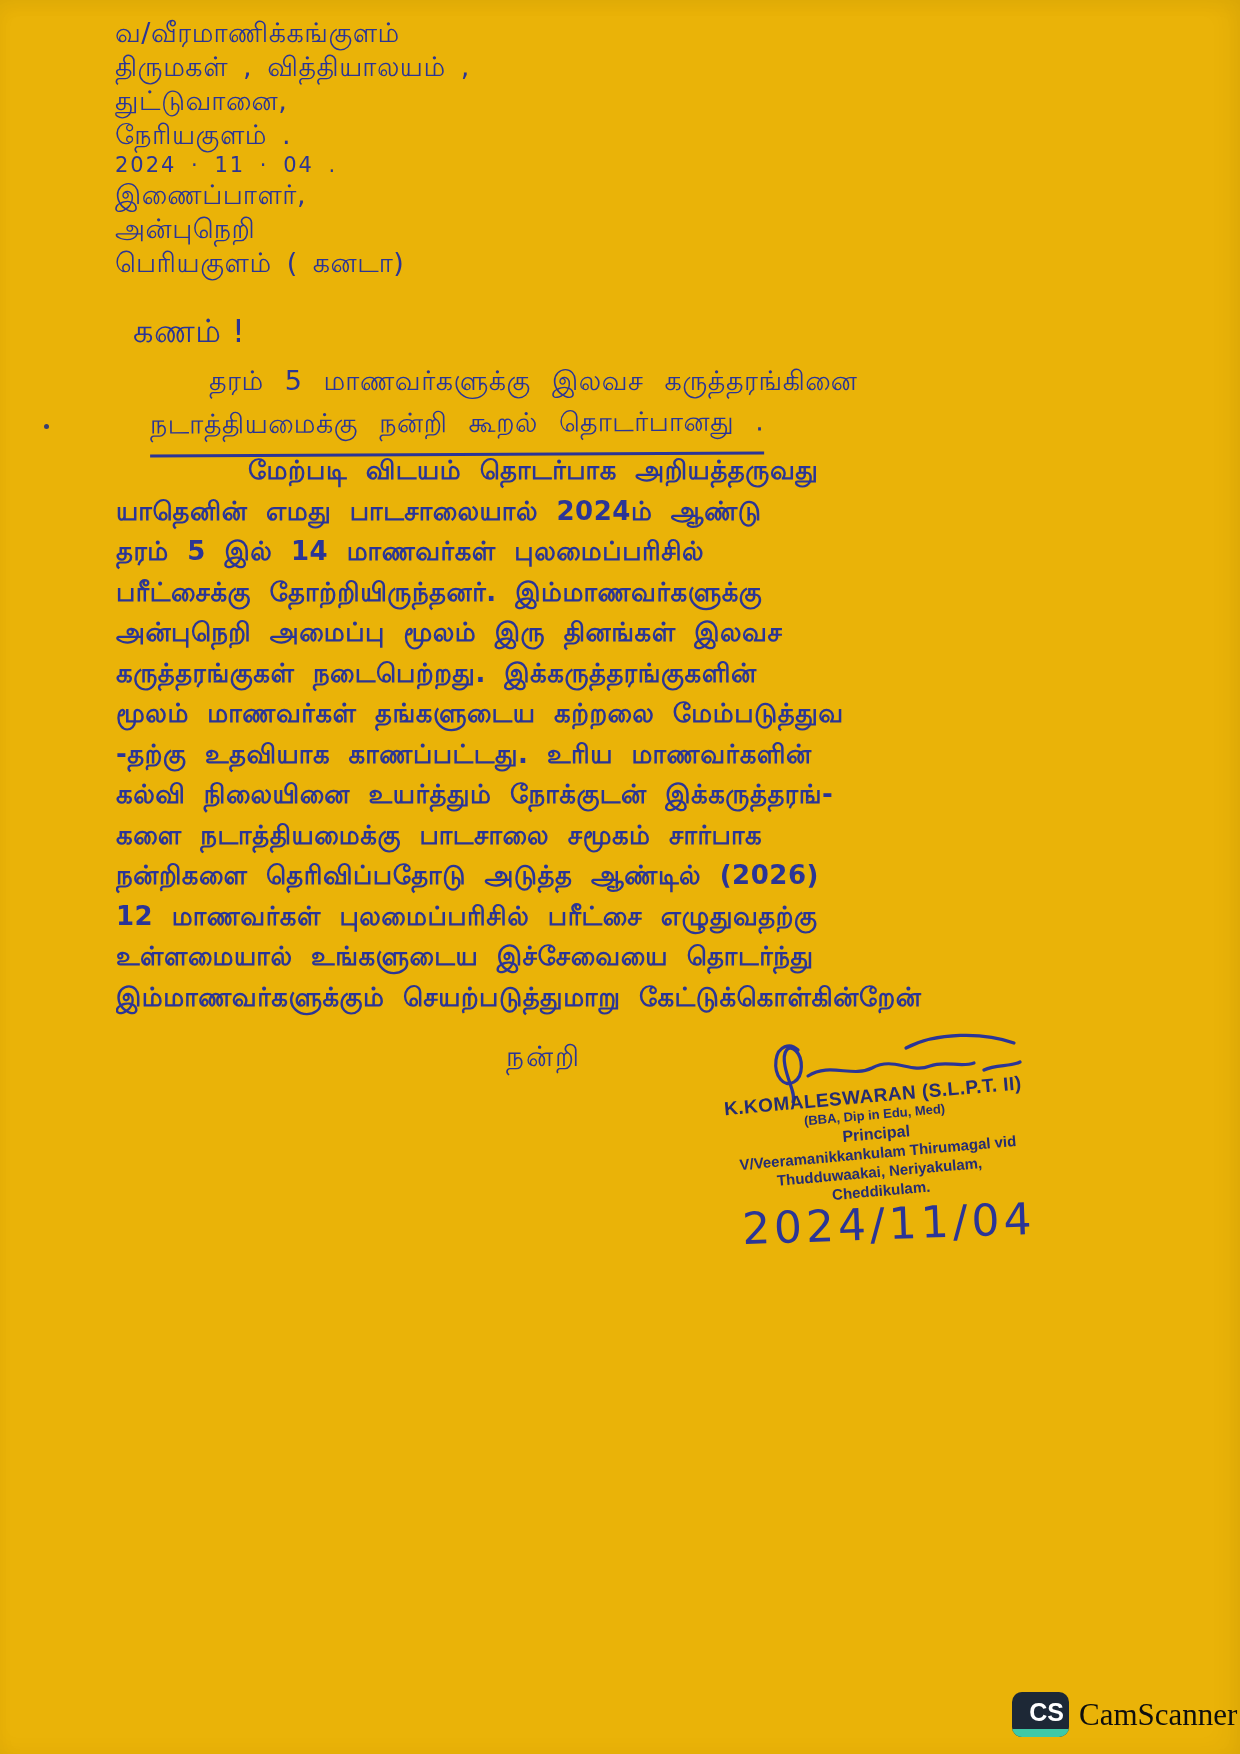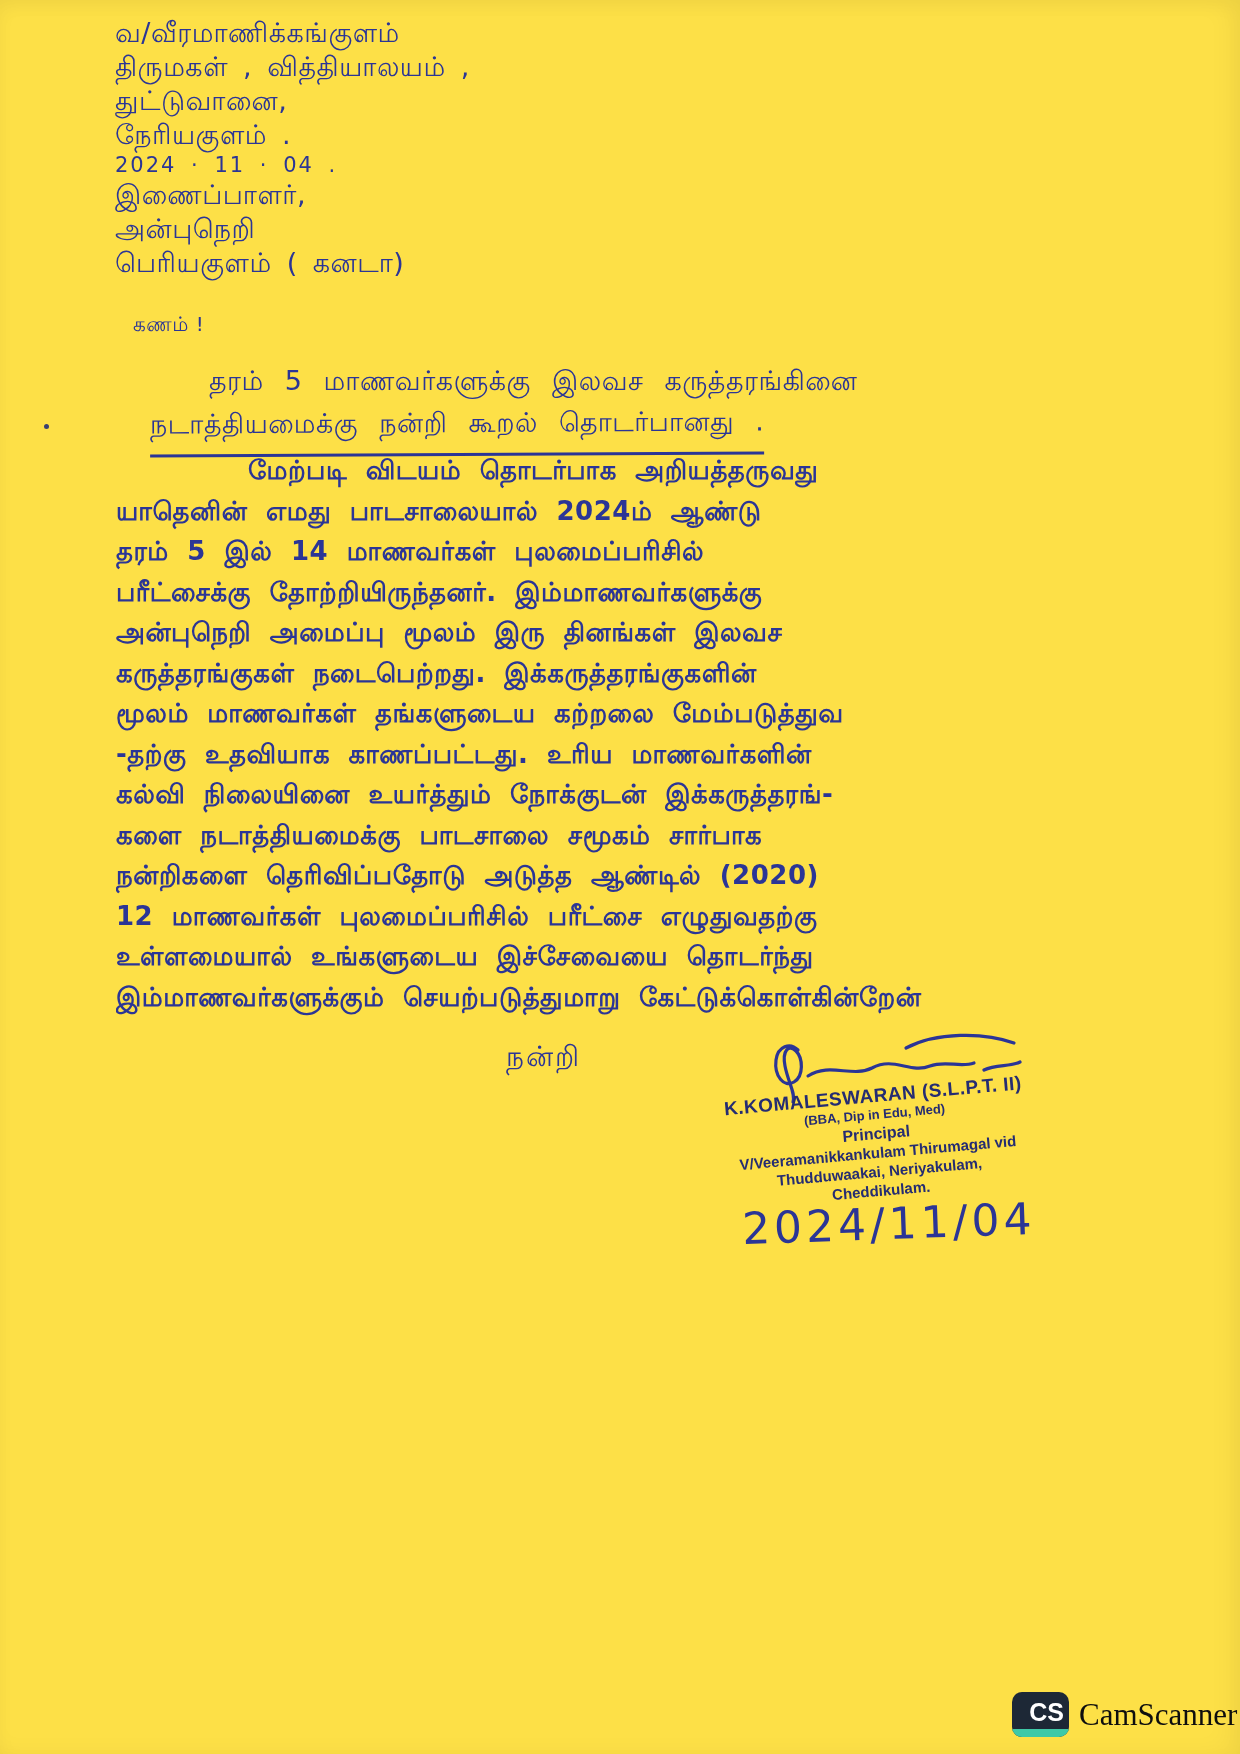--- a/index.html
+++ b/index.html
@@ -6,21 +6,21 @@
     margin: 0;
     padding: 0;
     background: #e9e9e9;
     font-family: "DejaVu Sans", sans-serif;
   }
   .page {
     position: relative;
     width: 1240px;
     height: 1754px;
     margin: 0 auto;
-    background: #fde047;
+    background: #eab308;
     overflow: hidden;
     box-shadow: inset -10px 0 24px rgba(0,0,0,0.045), inset 0 6px 18px rgba(0,0,0,0.03);
     color: #2b3596;
   }
   .hand {
     font-family: "DejaVu Sans", sans-serif;
     color: #2b3596;
     letter-spacing: 0.5px;
   }
   .header-block {
@@ -34,21 +34,21 @@
   .header-block .line { white-space: nowrap; }
   .header-block .line.small {
     font-size: 21px;
     line-height: 26px;
     letter-spacing: 2px;
   }
   .salutation {
     position: absolute;
     left: 133px;
     top: 312px;
-    font-size: 20px;
+    font-size: 32px;
   }
   .subject-block {
     position: absolute;
     left: 150px;
     top: 360px;
     font-size: 27px;
     line-height: 42px;
     word-spacing: 12px;
   }
   .subject-line1 { margin-left: 59px; white-space: nowrap; }
@@ -190,21 +190,21 @@
     <div class="bline indent">மேற்படி விடயம் தொடர்பாக அறியத்தருவது</div>
     <div class="bline">யாதெனின் எமது பாடசாலையால் 2024ம் ஆண்டு</div>
     <div class="bline">தரம் 5 இல் 14 மாணவர்கள் புலமைப்பரிசில்</div>
     <div class="bline">பரீட்சைக்கு தோற்றியிருந்தனர். இம்மாணவர்களுக்கு</div>
     <div class="bline">அன்புநெறி அமைப்பு மூலம் இரு தினங்கள் இலவச</div>
     <div class="bline">கருத்தரங்குகள் நடைபெற்றது. இக்கருத்தரங்குகளின்</div>
     <div class="bline">மூலம் மாணவர்கள் தங்களுடைய கற்றலை மேம்படுத்துவ</div>
     <div class="bline">-தற்கு உதவியாக காணப்பட்டது. உரிய மாணவர்களின்</div>
     <div class="bline">கல்வி நிலையினை உயர்த்தும் நோக்குடன் இக்கருத்தரங்-</div>
     <div class="bline">களை நடாத்தியமைக்கு பாடசாலை சமூகம் சார்பாக</div>
-    <div class="bline">நன்றிகளை தெரிவிப்பதோடு அடுத்த ஆண்டில் (2020)</div>
+    <div class="bline">நன்றிகளை தெரிவிப்பதோடு அடுத்த ஆண்டில் (2026)</div>
     <div class="bline">12 மாணவர்கள் புலமைப்பரிசில் பரீட்சை எழுதுவதற்கு</div>
     <div class="bline">உள்ளமையால் உங்களுடைய இச்சேவையை தொடர்ந்து</div>
     <div class="bline">இம்மாணவர்களுக்கும் செயற்படுத்துமாறு கேட்டுக்கொள்கின்றேன்</div>
   </div>
 
   <div class="closing hand">நன்றி</div>
 
   <svg class="signature" viewBox="0 0 300 90" xmlns="http://www.w3.org/2000/svg">
     <g fill="none" stroke="#2b3596" stroke-width="3.2" stroke-linecap="round">
       <path d="M40,28 C32,20 20,24 18,38 C16,54 26,66 36,60 C46,54 45,36 38,29 C31,22 24,28 27,44 C30,60 38,72 35,80"></path>

